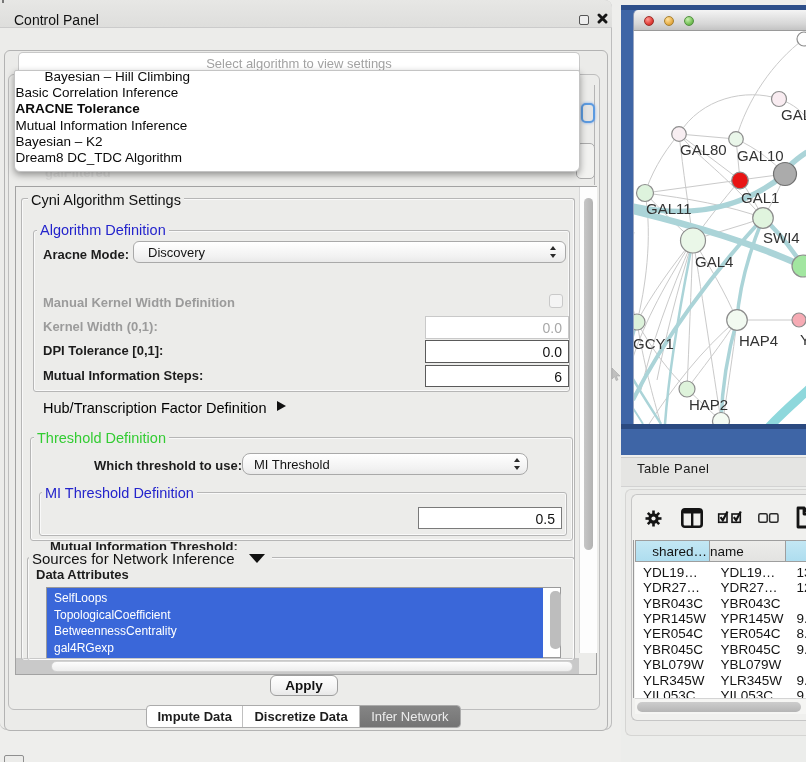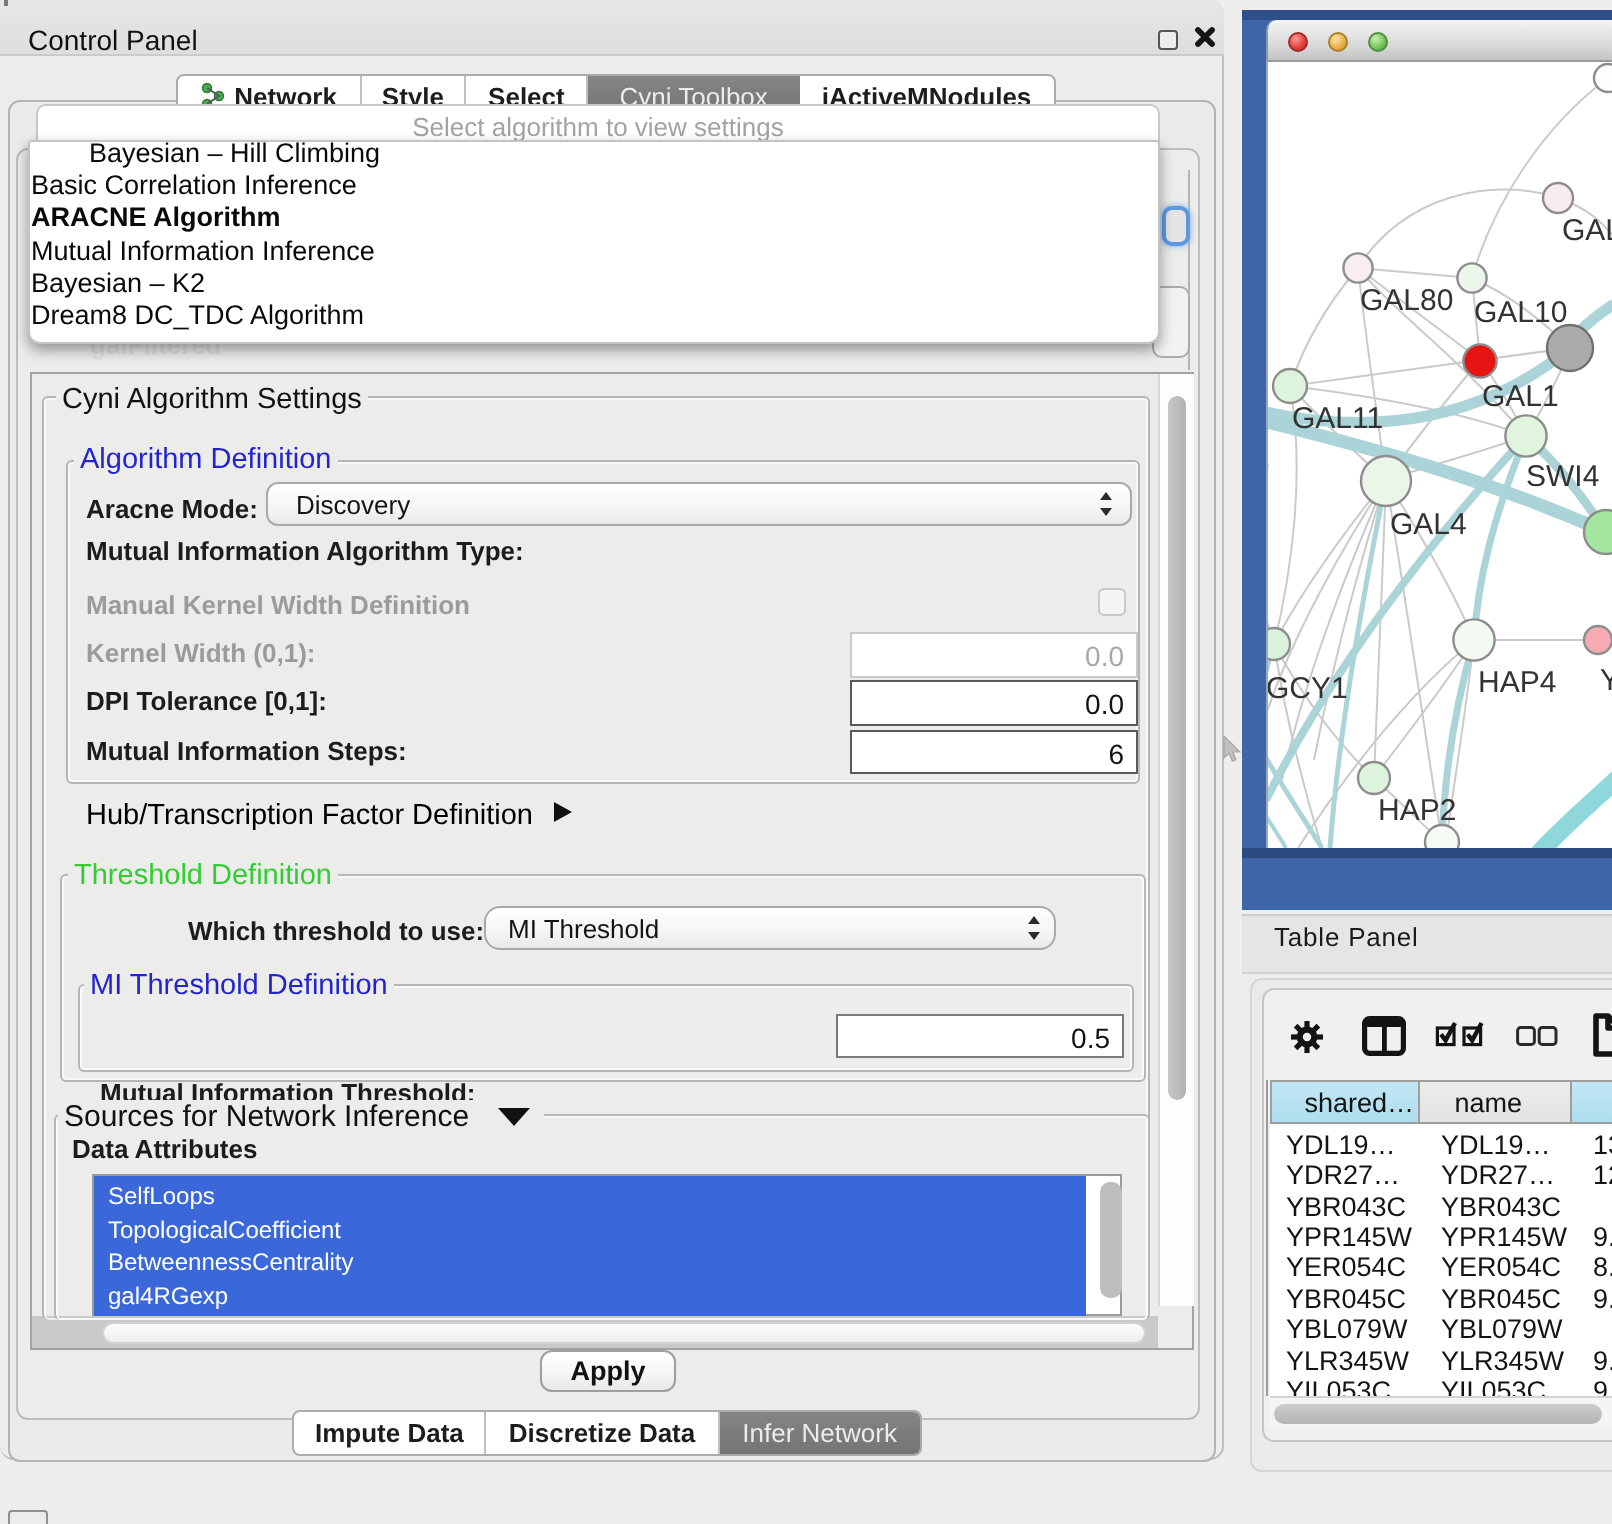--- a/index.html
+++ b/index.html
@@ -140,42 +140,30 @@
       <path d="M2,2 L9,9 M9,2 L2,9" stroke="#151515" stroke-width="2.9" stroke-linecap="round"></path>
     </svg>
 
   <div id="tabpane" class="abs"></div>
   <div id="innerpanel" class="abs"></div>
 
   <div class="abs" style="left:586px;top:85px;width:9px;height:100px;border-right:1px solid #b5b5b5;"></div>
   <div class="abs" style="left:581px;top:103px;width:14px;height:20px;border:2.5px solid #5b9ae0;border-radius:5px;background:#e4e4e4;box-shadow:0 0 3px #7fa8e8;"></div>
   <div class="abs" style="left:576px;top:143px;width:19px;height:36px;border:1px solid #ababab;border-radius:5px;background:#f2f2f0;"></div>
 
-  <div id="toptabs" class="seg abs">
-    <div class="s" style="width:92px;"><svg width="13" height="14" viewBox="0 0 13 14" style="margin-right:4px;">
-          <circle cx="3.5" cy="3" r="2.2" fill="#4caf50" stroke="#2d7d32" stroke-width="0.8"></circle>
-          <circle cx="3.5" cy="11" r="2.2" fill="#4caf50" stroke="#2d7d32" stroke-width="0.8"></circle>
-          <circle cx="9.5" cy="7" r="2.2" fill="#4caf50" stroke="#2d7d32" stroke-width="0.8"></circle>
-          <path d="M3.5,3 L9.5,7 L3.5,11" stroke="#555" stroke-width="1" fill="none"></path>
-        </svg>Network</div>
-    <div class="s" style="width:53px;">Style</div>
-    <div class="s" style="width:61px;">Select</div>
-    <div class="s sel" style="width:106px;font-weight:normal;">Cyni Toolbox</div>
-    <div class="s" style="width:128px;">jActiveMNodules</div>
-  </div>
 
   <div class="ghost" style="left:19px;top:79.3px;">Inference Algorithm</div>
   <div class="ghost" style="left:19px;top:139px;">Table Data</div>
   <div class="ghost" style="left:45px;top:165px;">galFiltered</div>
 
   <div id="combo-prompt" class="abs">Select algorithm to view settings</div>
   <div id="popup" class="abs">
     <div class="it" style="top:-2.2px;margin-left:29px;">Bayesian – Hill Climbing</div>
     <div class="it" style="top:14.1px;">Basic Correlation Inference</div>
-    <div class="it" style="top:30.4px;font-weight:bold;">ARACNE Algorithm</div>
+    <div class="it" style="top:30.4px;font-weight:bold;">ARACNE Tolerance</div>
     <div class="it" style="top:46.7px;">Mutual Information Inference</div>
     <div class="it" style="top:63px;">Bayesian – K2</div>
     <div class="it" style="top:79.3px;">Dream8 DC_TDC Algorithm</div>
   </div>
 
   <div id="scrollpane" class="abs"></div>
   <div id="vsb" class="abs">
       <div class="th"></div>
     </div>
   <div id="hsb" class="abs">
@@ -187,21 +175,20 @@
 
   <div class="grp" style="left:33px;top:230px;width:537px;height:162px;"></div>
   <div class="gl" style="left:37px;top:222px;color:#2424cc;">Algorithm Definition</div>
 
   <div class="lbl" style="left:43px;top:247px;">Aracne Mode:</div>
   <div class="mcombo abs" style="left:133px;top:241px;width:433px;height:22px;">
       <span class="tx">Discovery</span>
       <span class="arr"></span>
     </div>
 
-  <div class="lbl" style="left:43px;top:268px;">Mutual Information Algorithm Type:</div>
 
   <div class="lbl dis" style="left:43px;top:295px;">Manual Kernel Width Definition</div>
   <div class="abs" style="left:549px;top:294px;width:14px;height:14px;border:1px solid #c9c9c9;border-radius:3px;background:#f4f4f4;"></div>
 
   <div class="lbl dis" style="left:43px;top:319px;">Kernel Width (0,1):</div>
   <div class="tfield" style="left:425px;top:316px;width:144px;height:23px;border:1px solid #c9c9c9;color:#a8a8a8;">0.0</div>
 
   <div class="lbl" style="left:43px;top:343px;">DPI Tolerance [0,1]:</div>
   <div class="tfield" style="left:425px;top:340px;width:144px;height:23px;border:1px solid #5a5a5a;">0.0</div>
 
@@ -381,21 +368,21 @@
   <svg class="abs" style="left:758px;top:512.5px;" width="21" height="10" viewBox="0 0 21 10">
     <rect x="0.8" y="0.8" width="8.4" height="8.4" rx="1.5" fill="none" stroke="#2a2a2a" stroke-width="1.5"></rect>
     <rect x="11.6" y="0.8" width="8.4" height="8.4" rx="1.5" fill="none" stroke="#2a2a2a" stroke-width="1.5"></rect>
   </svg>
   <svg class="abs" style="left:796px;top:506px;" width="14" height="23" viewBox="0 0 14 23">
     <path d="M2,2 L8,2 L8,8 L14,8 L14,21 L2,21 Z M8,2 L14,8" fill="none" stroke="#141414" stroke-width="2.8" stroke-linejoin="round"></path>
   </svg>
 
   <div id="thead" class="abs">
     <div class="c" style="left:0;width:75px;background:linear-gradient(#c3e7f4,#aeddef);text-align:right;padding-right:2px;">shared…</div>
-    <div class="c" style="left:74px;width:77px;background:linear-gradient(#ececea,#e3e3e1);text-align:right;padding-right:24px;">name</div>
+    <div class="c" style="left:74px;width:77px;background:linear-gradient(#ececea,#e3e3e1);text-align:left;padding-right:24px;">name</div>
     <div class="c" style="left:150px;width:30px;background:linear-gradient(#c3e7f4,#aeddef);"></div>
   </div>
 
   <div id="trows" class="abs">
     <div class="r" style="left:8px;top:3px;">YDL19…</div>
       <div class="r" style="left:85.5px;top:3px;">YDL19…</div>
       <div class="r" style="left:161.5px;top:3px;">13</div>
     <div class="r" style="left:8px;top:18.4px;">YDR27…</div>
       <div class="r" style="left:85.5px;top:18.4px;">YDR27…</div>
       <div class="r" style="left:161.5px;top:18.4px;">12</div>

